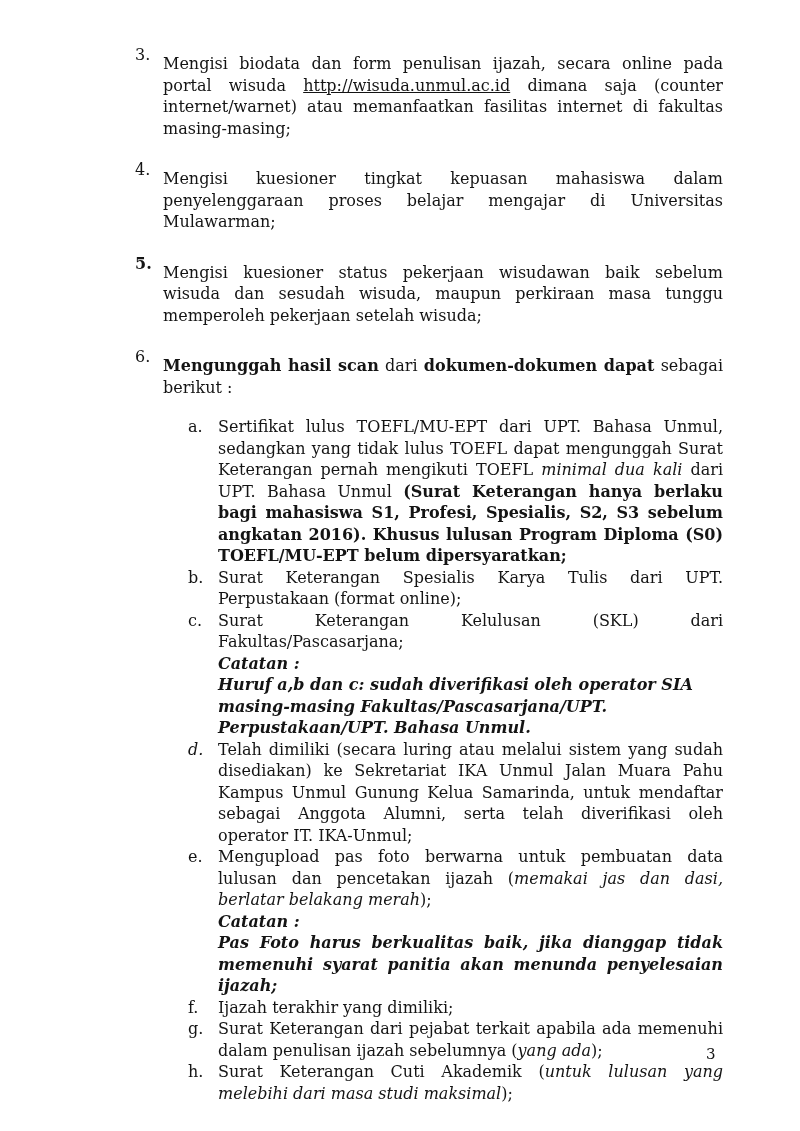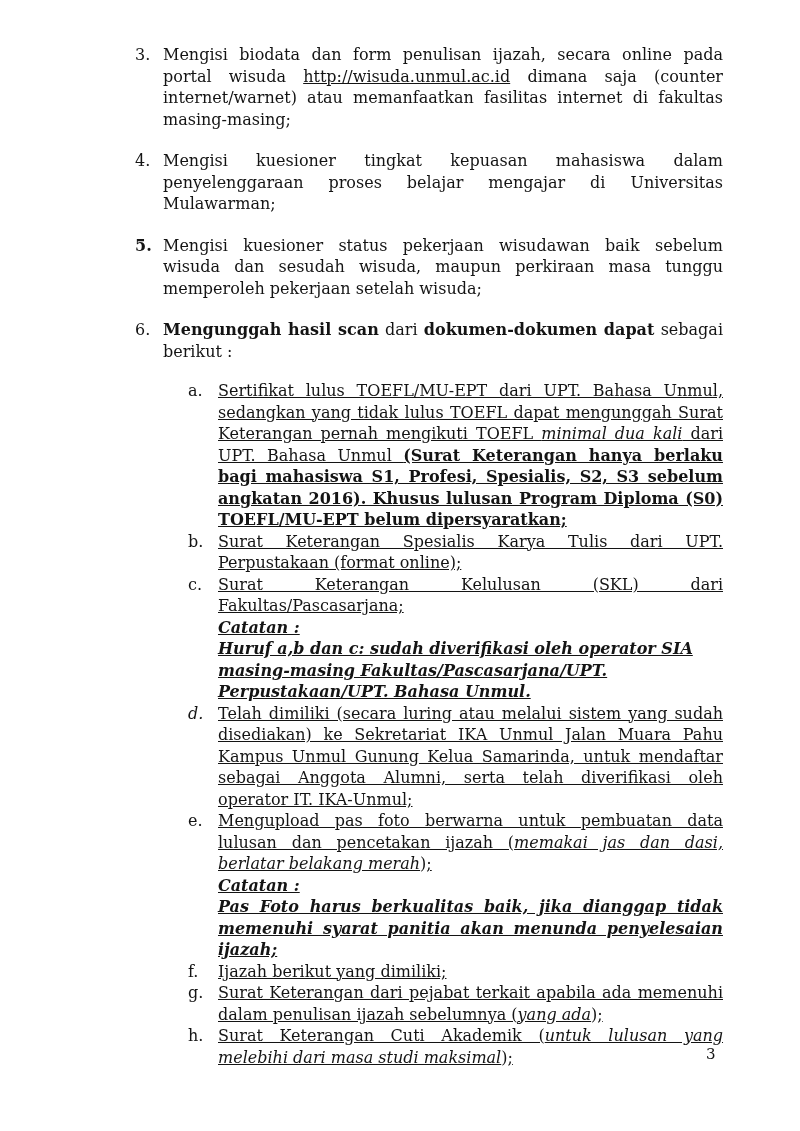--- a/index.html
+++ b/index.html
@@ -24,35 +24,35 @@
     display: flex;
     margin-bottom: 20px;
   }
   .num-item:last-child { margin-bottom: 0; }
   .num-item > .marker {
     flex: 0 0 28px;
   }
   .num-item > .body {
     flex: 1 1 auto;
     text-align: justify;
+    margin-top: 9px;
   }
   .sub-list {
     margin-top: 18px;
   }
   .sub-item {
     display: flex;
     margin-left: 53px;
   }
   .sub-item > .marker {
     flex: 0 0 30px;
   }
   .sub-item > .body {
     flex: 1 1 auto;
     text-align: justify;
-    text-decoration: underline;
   }
   .note { text-align: justify; }
   .b { font-weight: 700; }
   .i { font-style: italic; }
   .u { text-decoration: underline; }
   .page-number {
     position: absolute;
     top: 1044px;
     left: 706px;
     font-size: 15px;
@@ -96,21 +96,21 @@
       <div class="sub-item">
         <div class="marker i">d.</div>
         <div class="body"><span>Telah dimiliki (secara luring atau melalui sistem yang sudah disediakan) ke Sekretariat IKA Unmul Jalan Muara Pahu Kampus Unmul Gunung Kelua Samarinda, untuk mendaftar sebagai Anggota Alumni, serta telah diverifikasi oleh operator IT. IKA-Unmul;</span></div>
       </div>
       <div class="sub-item">
         <div class="marker">e.</div>
         <div class="body"><span>Mengupload pas foto berwarna untuk pembuatan data lulusan dan pencetakan ijazah (</span><span class="i">memakai jas dan dasi, berlatar belakang merah</span><span>);</span><div class="note"><span class="b i">Catatan :</span></div><div class="note"><span class="b i">Pas Foto harus berkualitas baik, jika dianggap tidak memenuhi syarat panitia akan menunda penyelesaian ijazah;</span></div></div>
       </div>
       <div class="sub-item">
         <div class="marker">f.</div>
-        <div class="body"><span>Ijazah berikut yang dimiliki;</span></div>
+        <div class="body"><span>Ijazah terakhir yang dimiliki;</span></div>
       </div>
       <div class="sub-item">
         <div class="marker">g.</div>
         <div class="body"><span>Surat Keterangan dari pejabat terkait apabila ada memenuhi dalam penulisan ijazah sebelumnya (</span><span class="i">yang ada</span><span>);</span></div>
       </div>
       <div class="sub-item">
         <div class="marker">h.</div>
         <div class="body"><span>Surat Keterangan Cuti Akademik (</span><span class="i">untuk lulusan yang melebihi dari masa studi maksimal</span><span>);</span></div>
       </div>
     </div>

